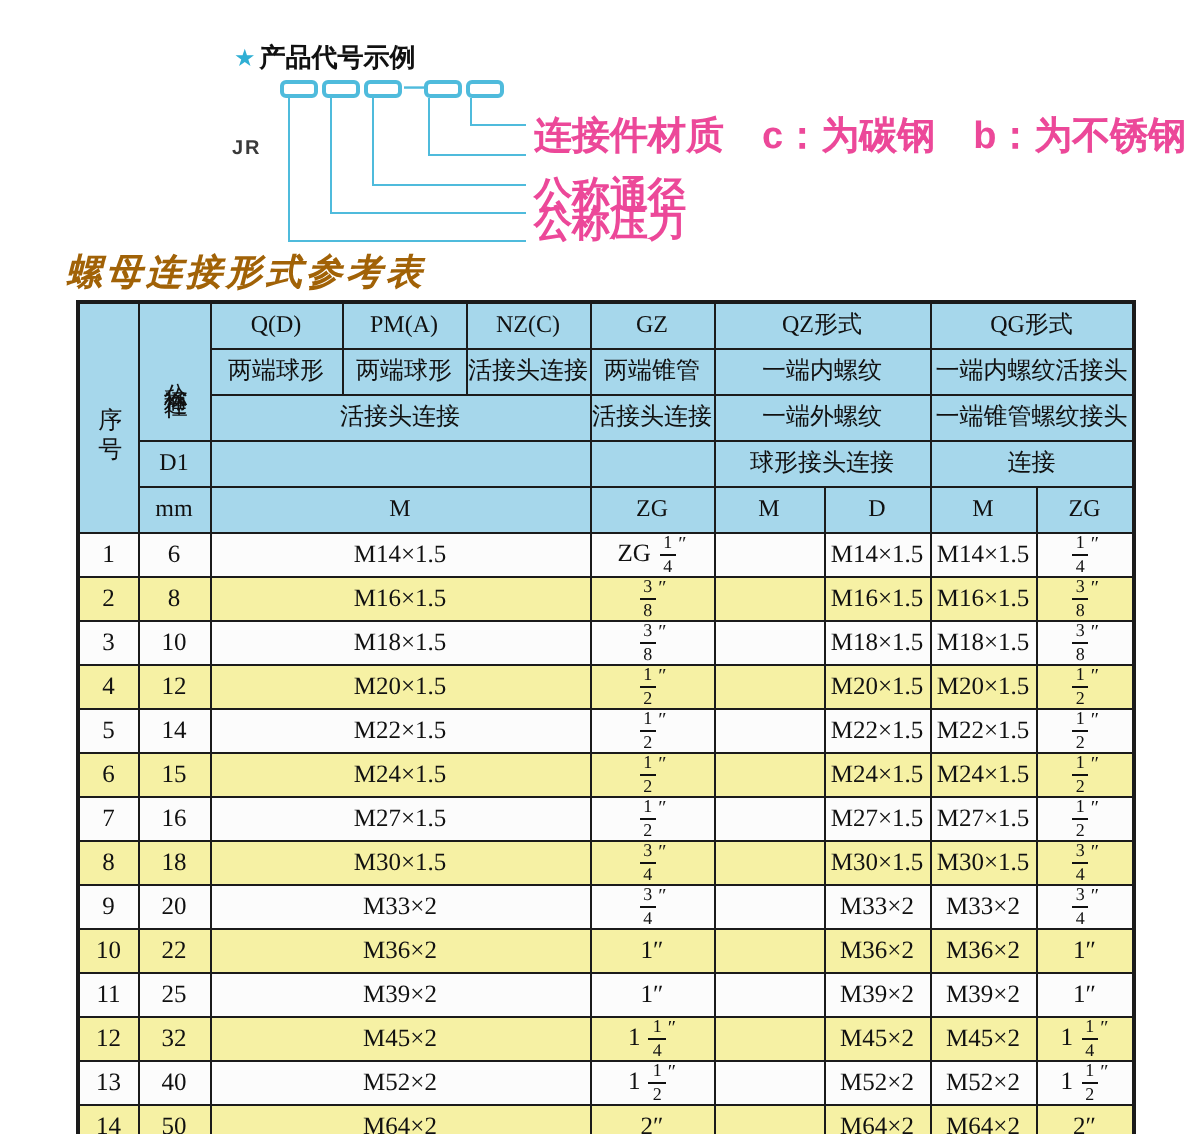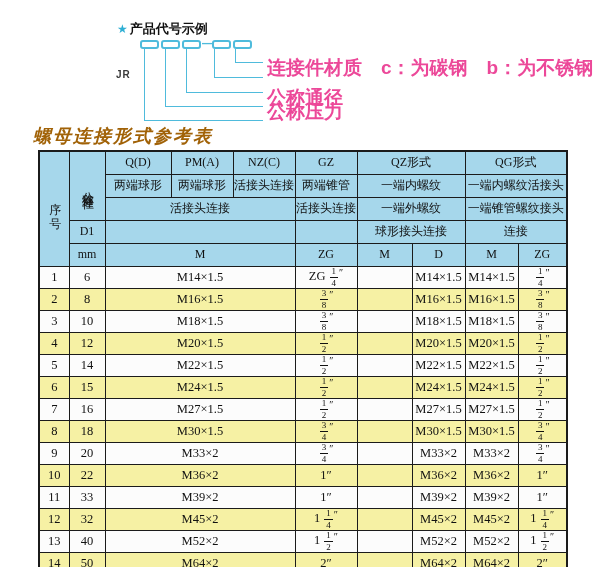--- a/index.html
+++ b/index.html
@@ -234,21 +234,21 @@
         <td>22</td>
         <td colspan="3">M36×2</td>
         <td>1″</td>
         <td></td>
         <td>M36×2</td>
         <td>M36×2</td>
         <td>1″</td>
       </tr>
       <tr>
         <td>11</td>
-        <td>33</td>
+        <td>25</td>
         <td colspan="3">M39×2</td>
         <td>1″</td>
         <td></td>
         <td>M39×2</td>
         <td>M39×2</td>
         <td>1″</td>
       </tr>
       <tr class="alt">
         <td>12</td>
         <td>32</td>

